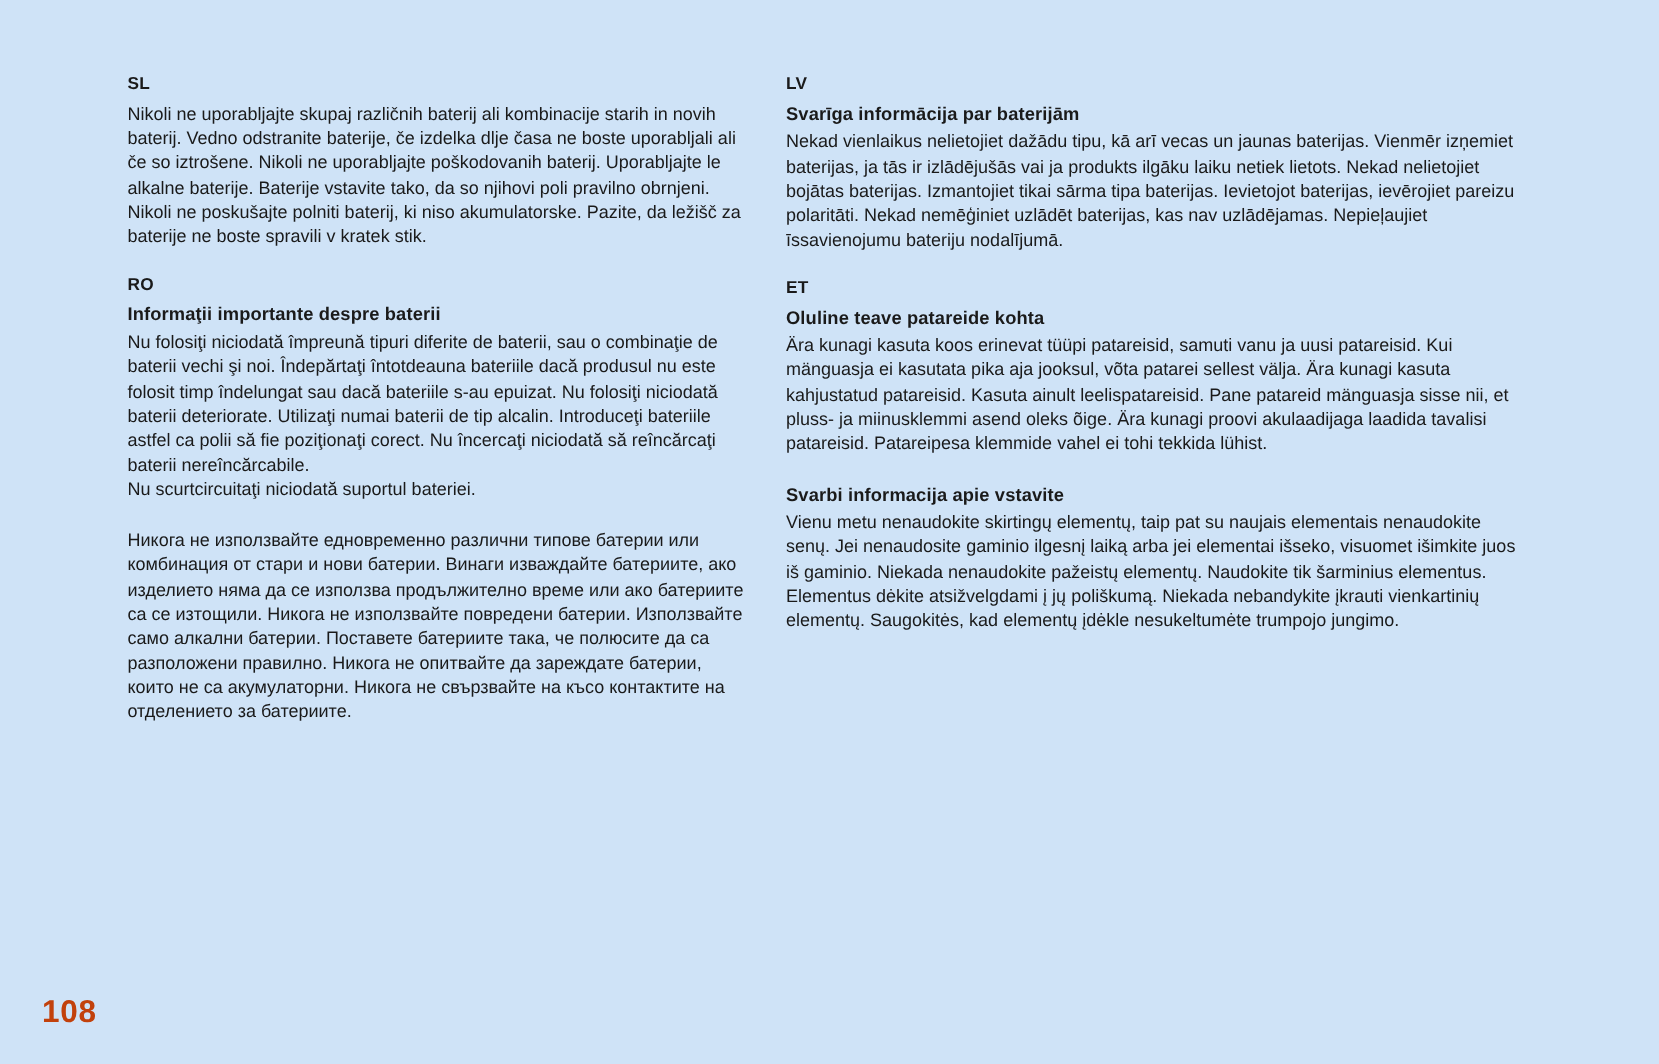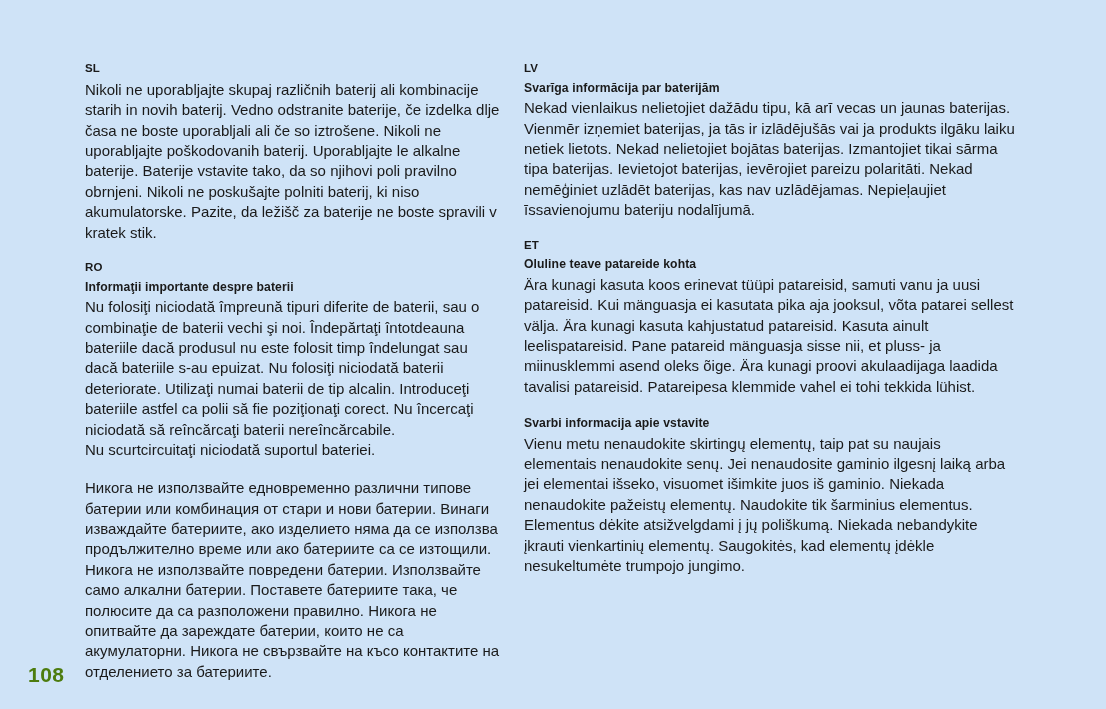--- a/index.html
+++ b/index.html
@@ -15,21 +15,21 @@
     overflow: hidden;
   }
   .page {
     position: relative;
     width: 1106px;
     height: 709px;
     box-sizing: border-box;
   }
   .columns {
     position: absolute;
-    top: 62px;
+    top: 50px;
     left: 0;
     width: 1106px;
     display: flex;
     flex-direction: row;
   }
   .column {
     box-sizing: border-box;
   }
   .column.left {
     width: 510px;
@@ -55,32 +55,32 @@
     line-height: 1.2;
   }
   .sec-title {
     font-size: 12.2px;
     font-weight: bold;
     letter-spacing: 0.1px;
     margin: 0 0 2px 0;
     line-height: 1.35;
   }
   .sec-body {
-    font-size: 15px;
+    font-size: 12px;
     line-height: 1.36;
     margin: 0;
     white-space: pre-line;
   }
   .page-number {
     position: absolute;
     left: 28px;
     bottom: 22px;
     font-size: 21px;
     font-weight: bold;
-    color: #4d7c0f;
+    color: #c2410c;
     letter-spacing: 0.5px;
   }
 </style>
 </head>
 <body>
 
 <div class="page">
 
   <div class="columns">
 

